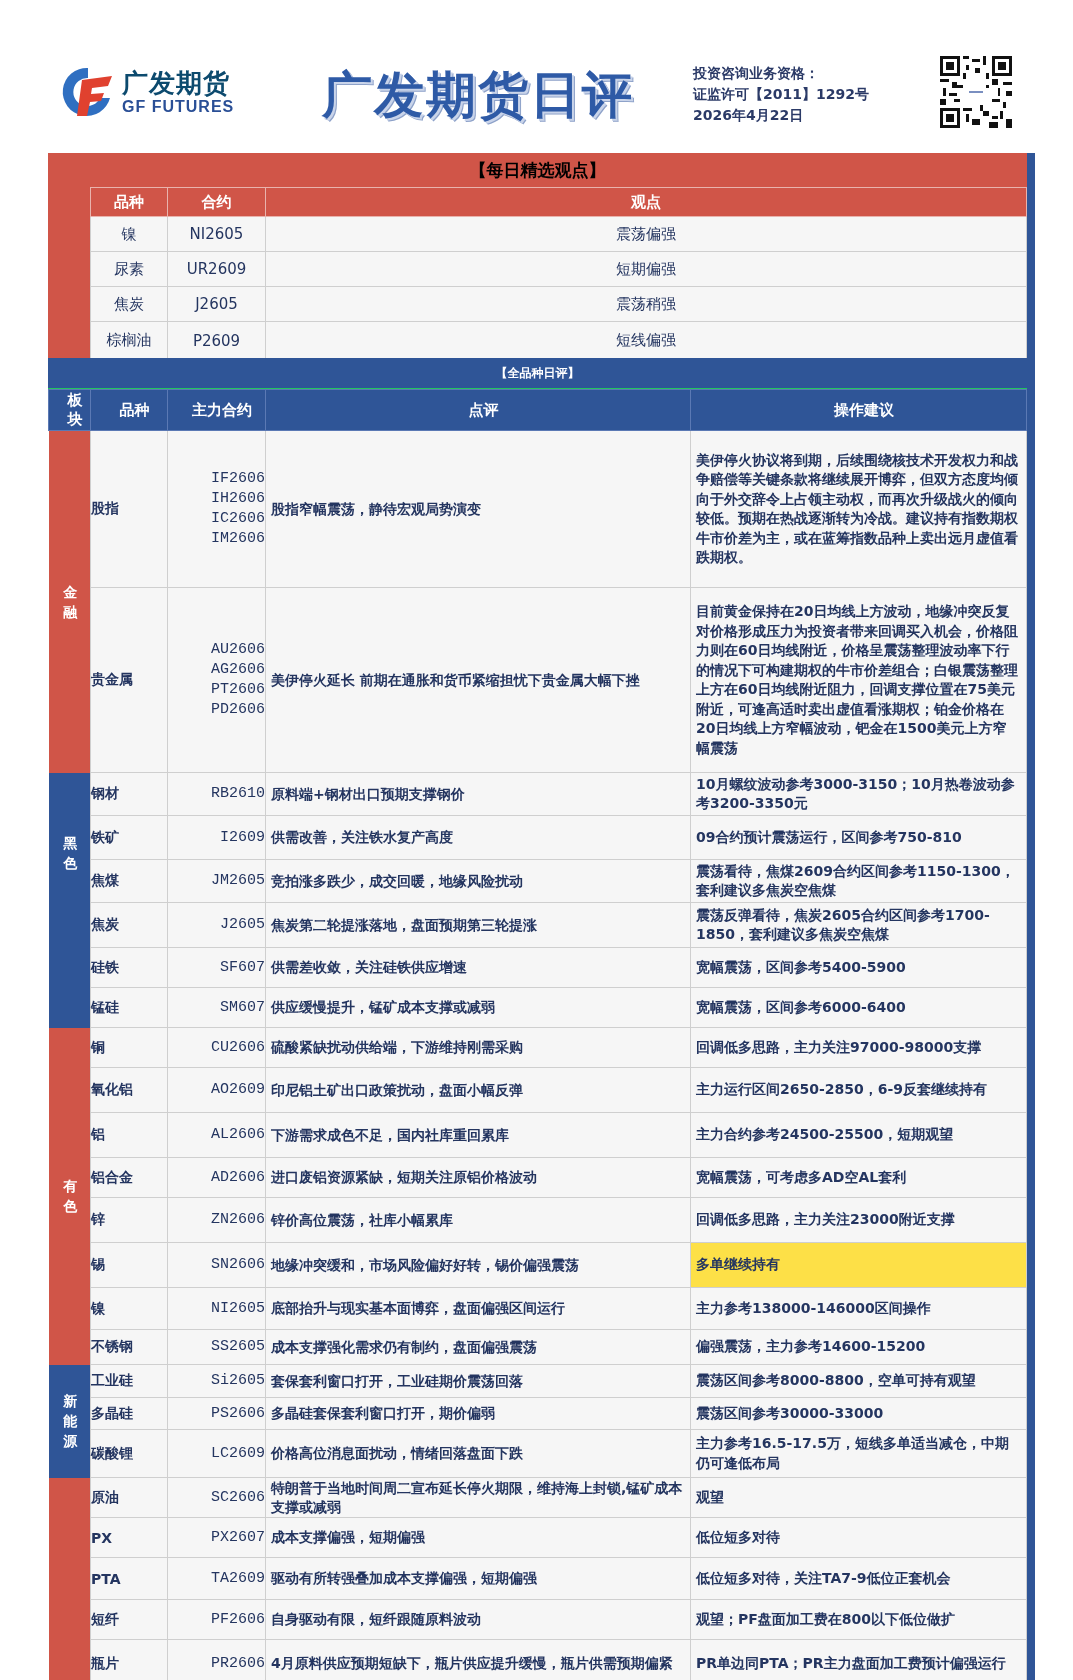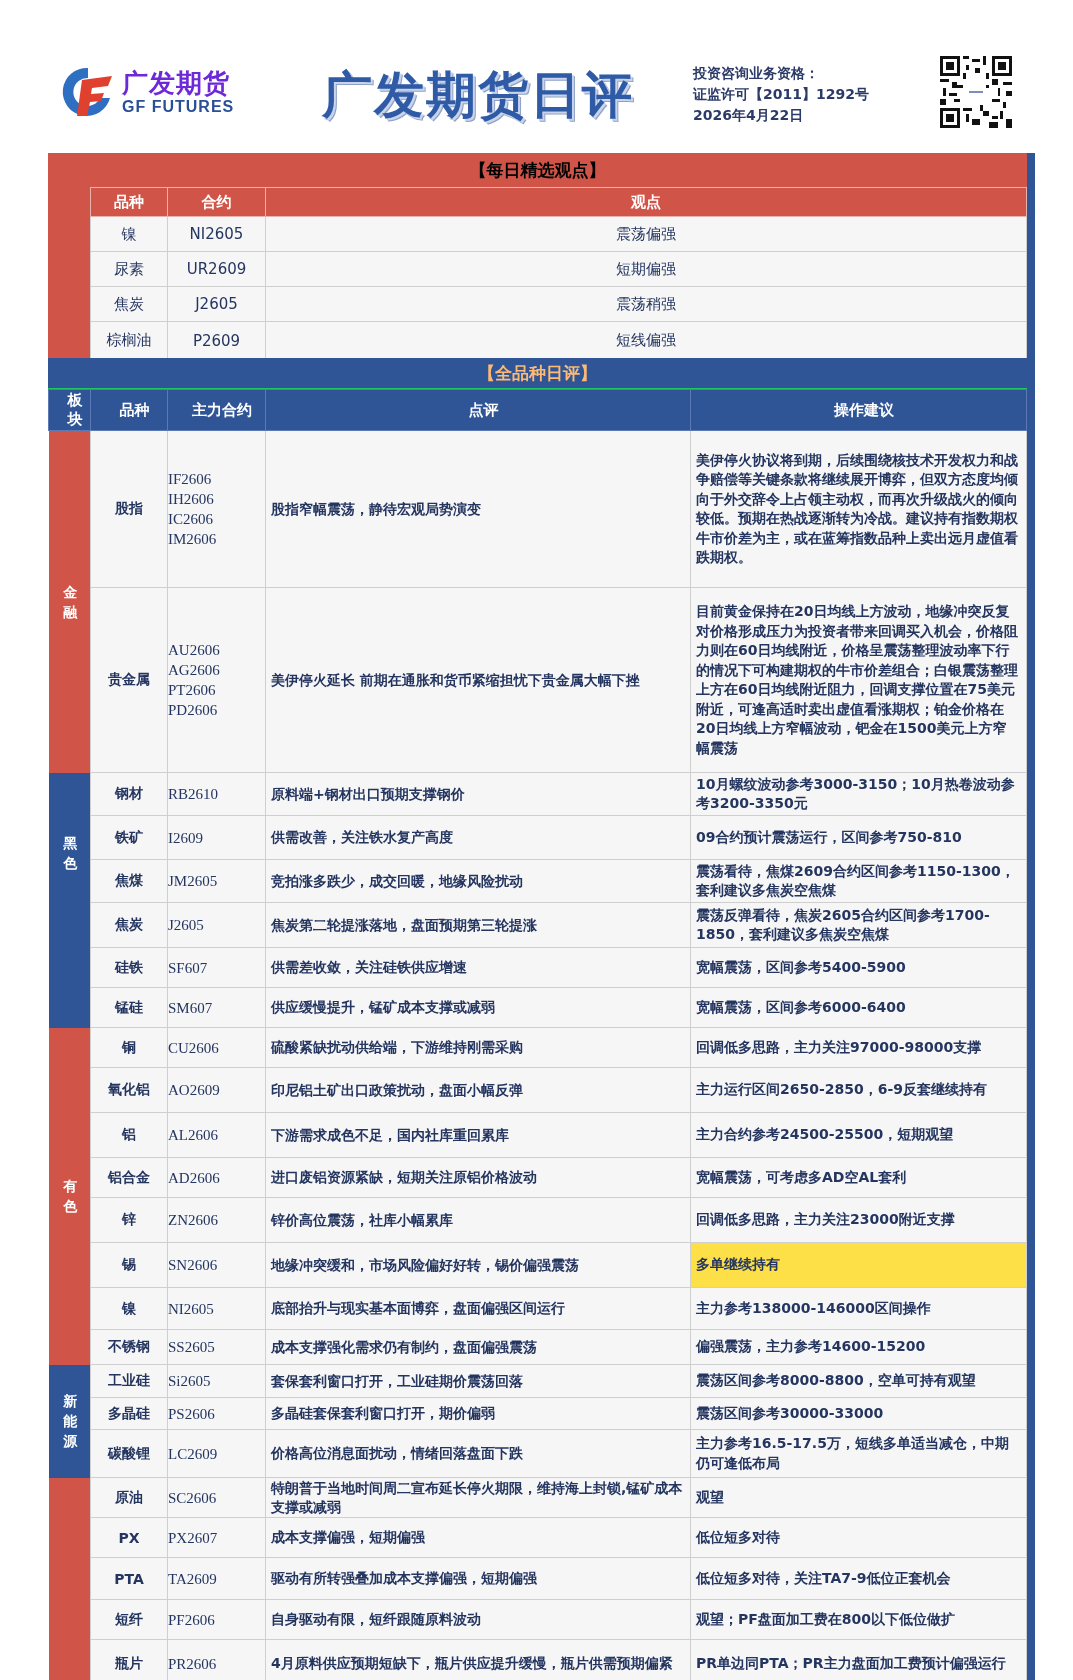--- a/index.html
+++ b/index.html
@@ -1,46 +1,46 @@
 <!DOCTYPE html>
 <html><head>
 <meta charset="utf-8">
 <style>
   html, body { margin:0; padding:0; background:#ffffff; }
   body { width:1073px; height:1680px; position:relative; overflow:hidden;
          font-family:"DejaVu Sans","Liberation Sans",sans-serif; color:#1f2f55; }
   .header { position:absolute; left:0; top:0; width:1073px; height:150px; }
   .logo { position:absolute; left:60px; top:62px; width:190px; height:60px; }
   .logo-mark { position:absolute; left:0; top:2px; width:56px; height:56px; }
-  .logo-cn { position:absolute; left:62px; top:4px; font-size:26px; font-weight:bold; color:#6d28d9; letter-spacing:1px; white-space:nowrap; }
+  .logo-cn { position:absolute; left:62px; top:4px; font-size:26px; font-weight:bold; color:#0c4a6e; letter-spacing:1px; white-space:nowrap; }
   .logo-en { position:absolute; left:62px; top:36px; font-size:16px; font-weight:bold; color:#2a4f96; letter-spacing:1px; white-space:nowrap; font-family:"Liberation Sans",sans-serif; }
   .main-title { position:absolute; left:322px; top:62px; font-size:50px; font-weight:bold; color:#2e5aa6; letter-spacing:2px; white-space:nowrap;
                 text-shadow: 2px 2px 0 #c9d4ea, 3px 3px 0 #8ea2c9; font-family:"DejaVu Serif",serif; }
   .info { position:absolute; left:693px; top:63px; font-size:14px; font-weight:bold; color:#2b3a67; line-height:21px; white-space:nowrap; }
   .qr { position:absolute; left:940px; top:56px; width:72px; height:72px; background:#fff; }
   .qr svg { display:block; }
   .blue-strip { position:absolute; left:1027px; top:153px; width:8px; height:1527px; background:#2f5597; }
 
   
   .sel { position:absolute; left:48px; top:153px; width:979px; height:205px; background:#d05548; }
   .sel-title { position:absolute; left:0; top:0; width:979px; height:34px; line-height:34px; text-align:center; color:#000000; font-size:17px; font-weight:bold; }
   .sel-table { position:absolute; left:42px; top:34px; width:937px; border-collapse:collapse; table-layout:fixed; }
   .sel-table th { background:#d05548; color:#fff; font-size:15px; font-weight:bold; height:26px; border:1px solid #e9b3ad; }
   .sel-table td { background:#f6f6f6; color:#243560; font-size:15px; text-align:center; border:1px solid #cfcfcf; }
 
   
-  .full-title { position:absolute; left:48px; top:358px; width:979px; height:30px; line-height:30px; background:#2f5597; color:#fdba74; text-align:center; font-size:17px; font-weight:bold; border-bottom:2px solid #22c55e; }
+  .full-title { position:absolute; left:48px; top:358px; width:979px; height:30px; line-height:30px; background:#2f5597; color:#ffffff; text-align:center; font-size:12px; font-weight:bold; border-bottom:2px solid #22c55e; }
   .full-table { position:absolute; left:48px; top:389px; width:979px; border-collapse:collapse; table-layout:fixed; }
   .full-table th { background:#2f5597; color:#fff; font-size:15px; font-weight:bold; height:34px; border:1px solid #5b79b4;padding-left:12px; }
   .full-table td { background:#f6f6f6; color:#243560; font-size:14px; border:1px solid #cfcfcf; padding:0; vertical-align:middle; }
   .full-table td.sector { color:#fff; font-weight:bold; font-size:14px; text-align:center; border:none; line-height:20px; }
   .full-table td.sector.red { background:#d05548; }
   .full-table td.sector.blue { background:#2f5597; }
-  .full-table td.variety { text-align:center; font-weight:bold; }
-  .full-table td.contract { text-align:left; font-family:Liberation Serif, serif; font-size:15px; line-height:20px; }
+  .full-table td.variety { font-weight:bold; }
+  .full-table td.contract { text-align:right; font-family:Liberation Mono, monospace; font-size:15px; line-height:20px; }
   .full-table td.comment { padding-left:5px; padding-right:4px; font-weight:bold; line-height:19px; }
   .full-table td.advice { padding-left:5px; padding-right:6px; font-weight:bold; line-height:19.5px; font-size:14px; }
   .full-table td.advice.white { background:#fde047; }
   .sector-label { display:inline-block; width:16px; word-break:break-all;text-align:right; }
   .contract-line { display:block; }
 </style>
 </head>
 <body>
 
 <div class="header">

